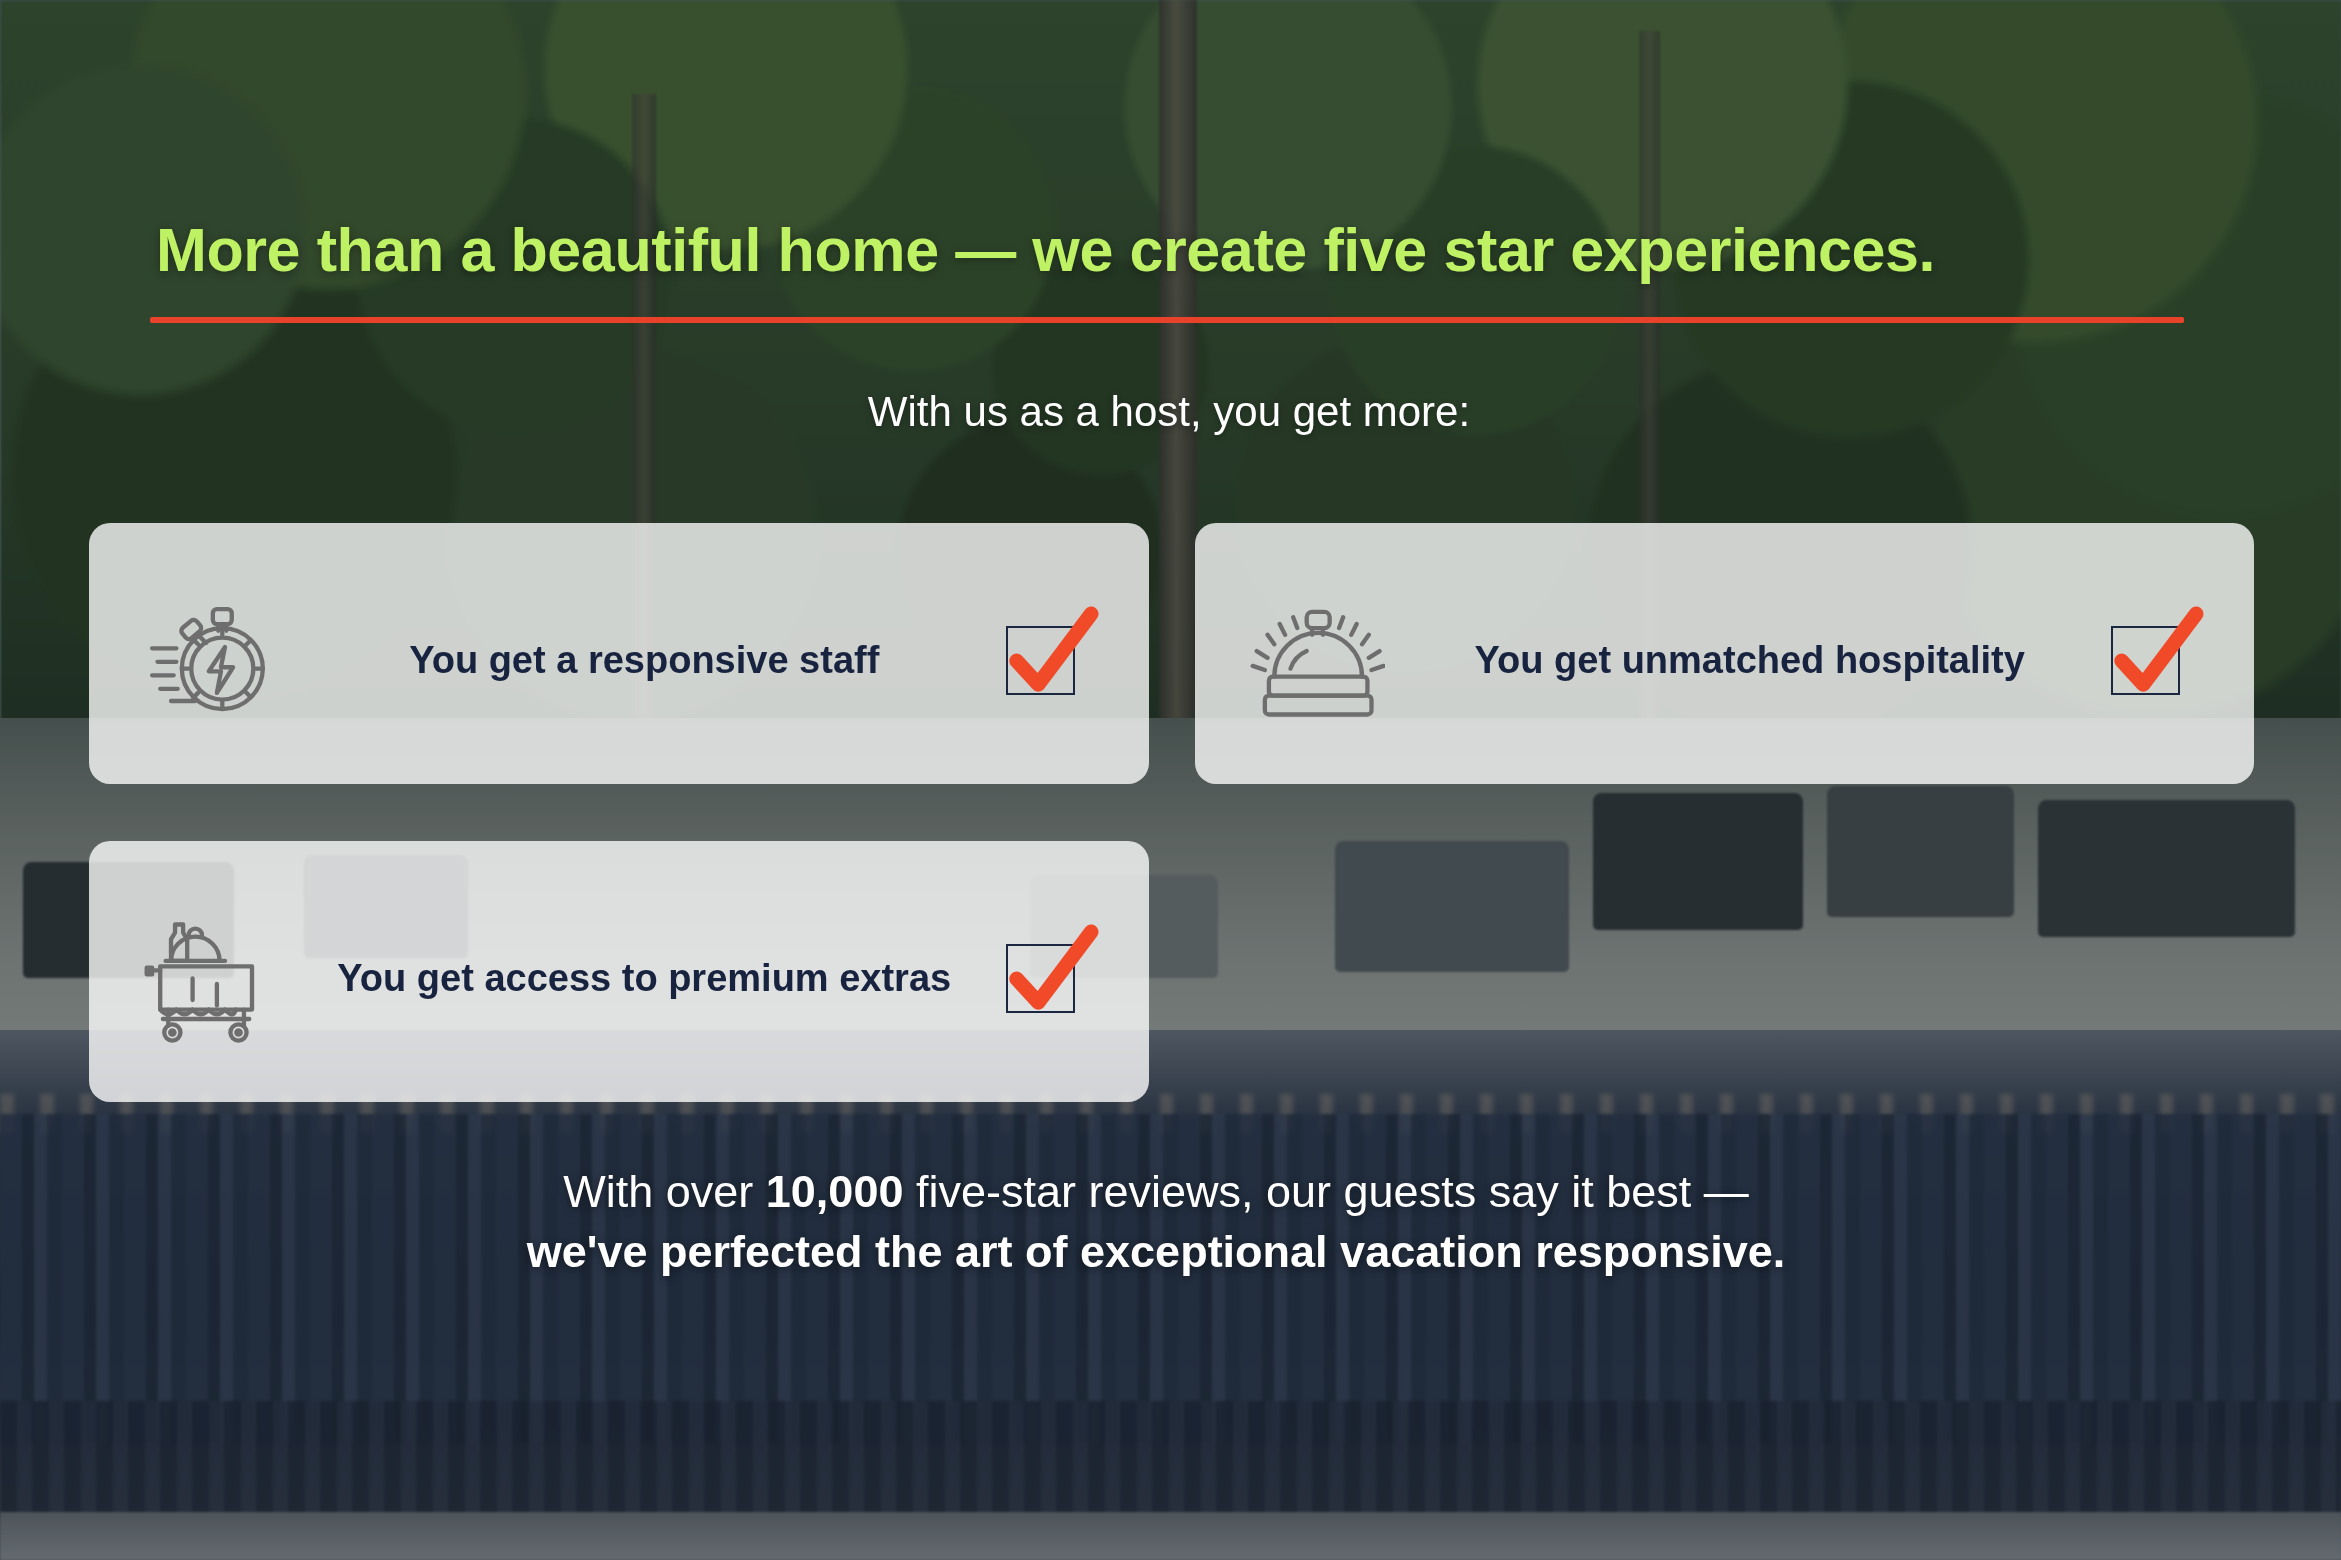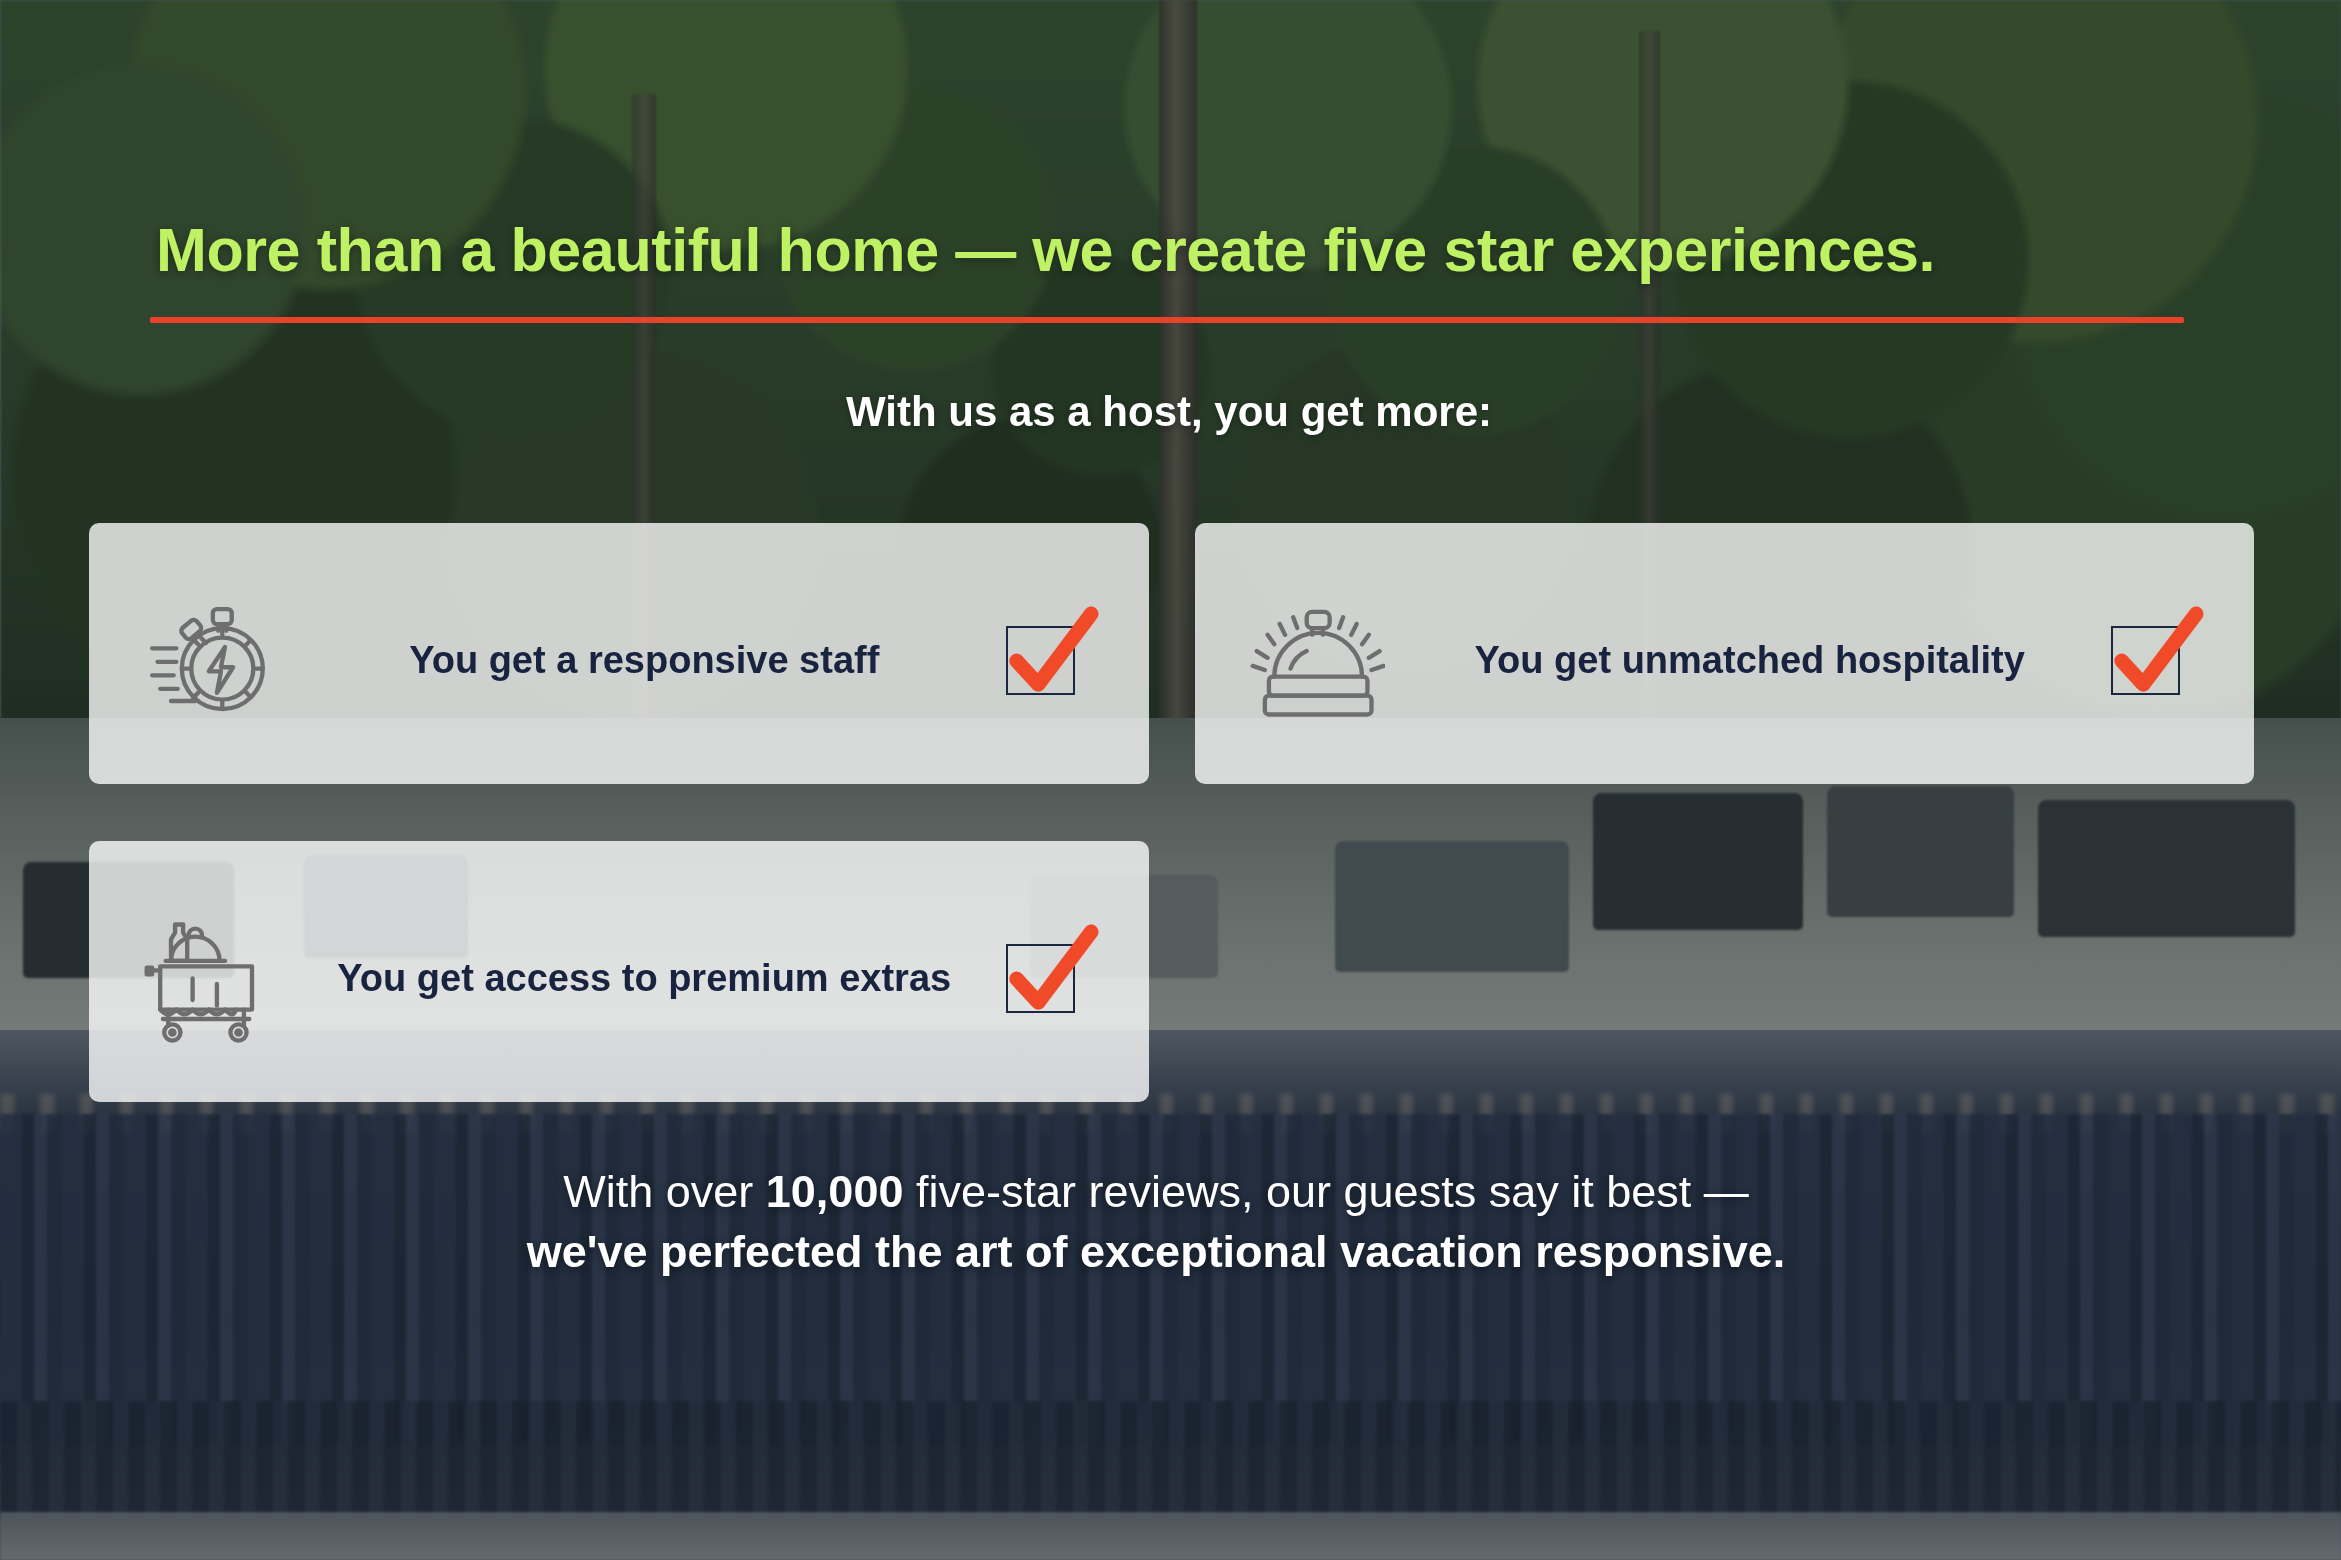--- a/index.html
+++ b/index.html
@@ -100,32 +100,32 @@
     font-size:61px;font-weight:700;color:#bef264;letter-spacing:-0.4px;
     line-height:1.06;white-space:nowrap;
     text-shadow:0 1.7px 8.4px rgba(0,0,0,.35);
   }
   .headline-rule{
     position:absolute;left:150px;top:317px;width:2034px;height:5.9px;
     background:#e8432a;border-radius:1.7px;
   }
   .subtitle{
     position:absolute;left:0;top:388px;width:2338px;text-align:center;
-    font-size:42px;font-weight:700;color:#ffffff;
+    font-size:42px;font-weight:400;color:#ffffff;
     text-shadow:0 1.7px 6.7px rgba(0,0,0,.35);
   }
 
   
   .cards{
     position:absolute;left:89px;top:523px;width:2165px;
     display:grid;grid-template-columns:1fr 1fr;
     column-gap:46px;row-gap:57px;
   }
   .card{
-    position:relative;height:261px;border-radius:10px;
+    position:relative;height:261px;border-radius:21px;
     background:rgba(255,255,255,.78);
     display:flex;align-items:center;
     padding:13px 34px 0 51px;box-sizing:border-box;
   }
   .card-icon{width:143px;height:143px;flex:0 0 143px;
     display:flex;align-items:center;justify-content:center;}
   .card-icon svg{width:135px;height:135px;display:block;}
   .card-label{
     flex:1 1 auto;text-align:center;
     font-size:38px;font-weight:700;color:#17233f;

